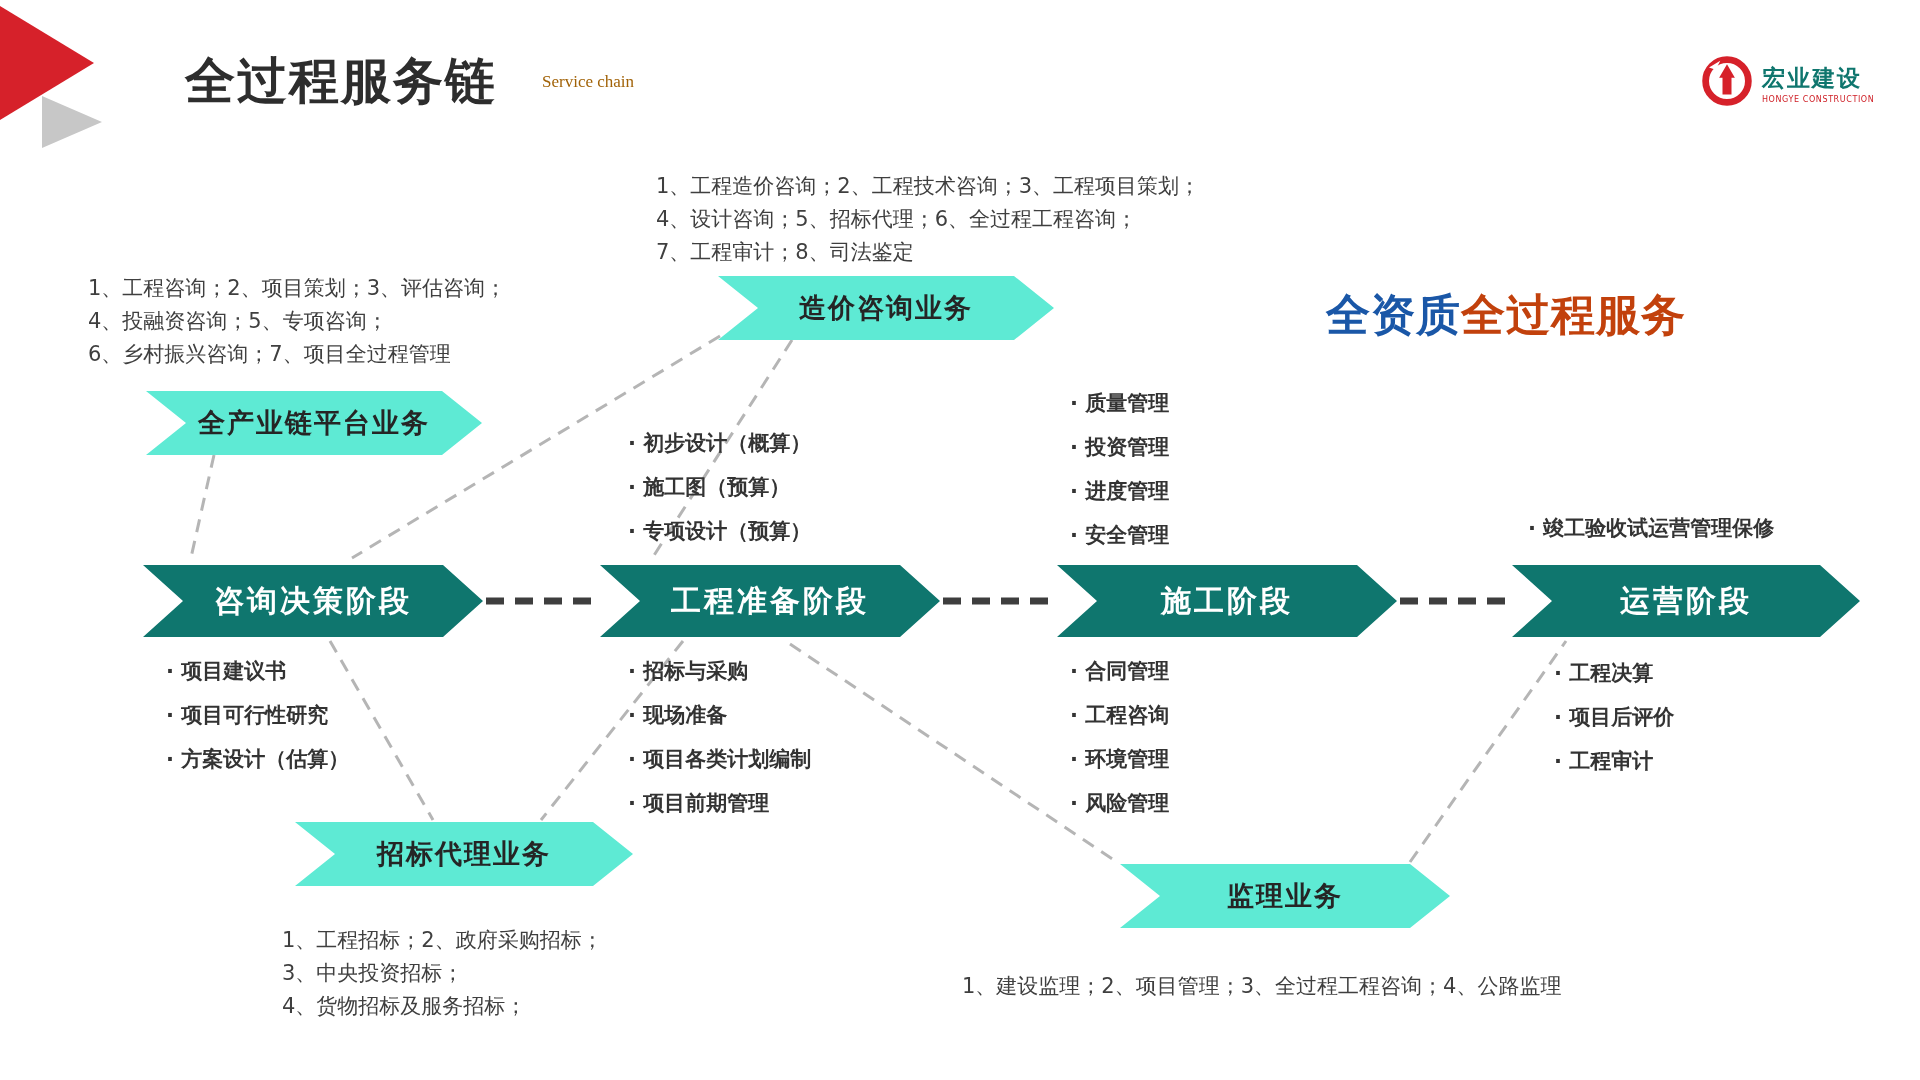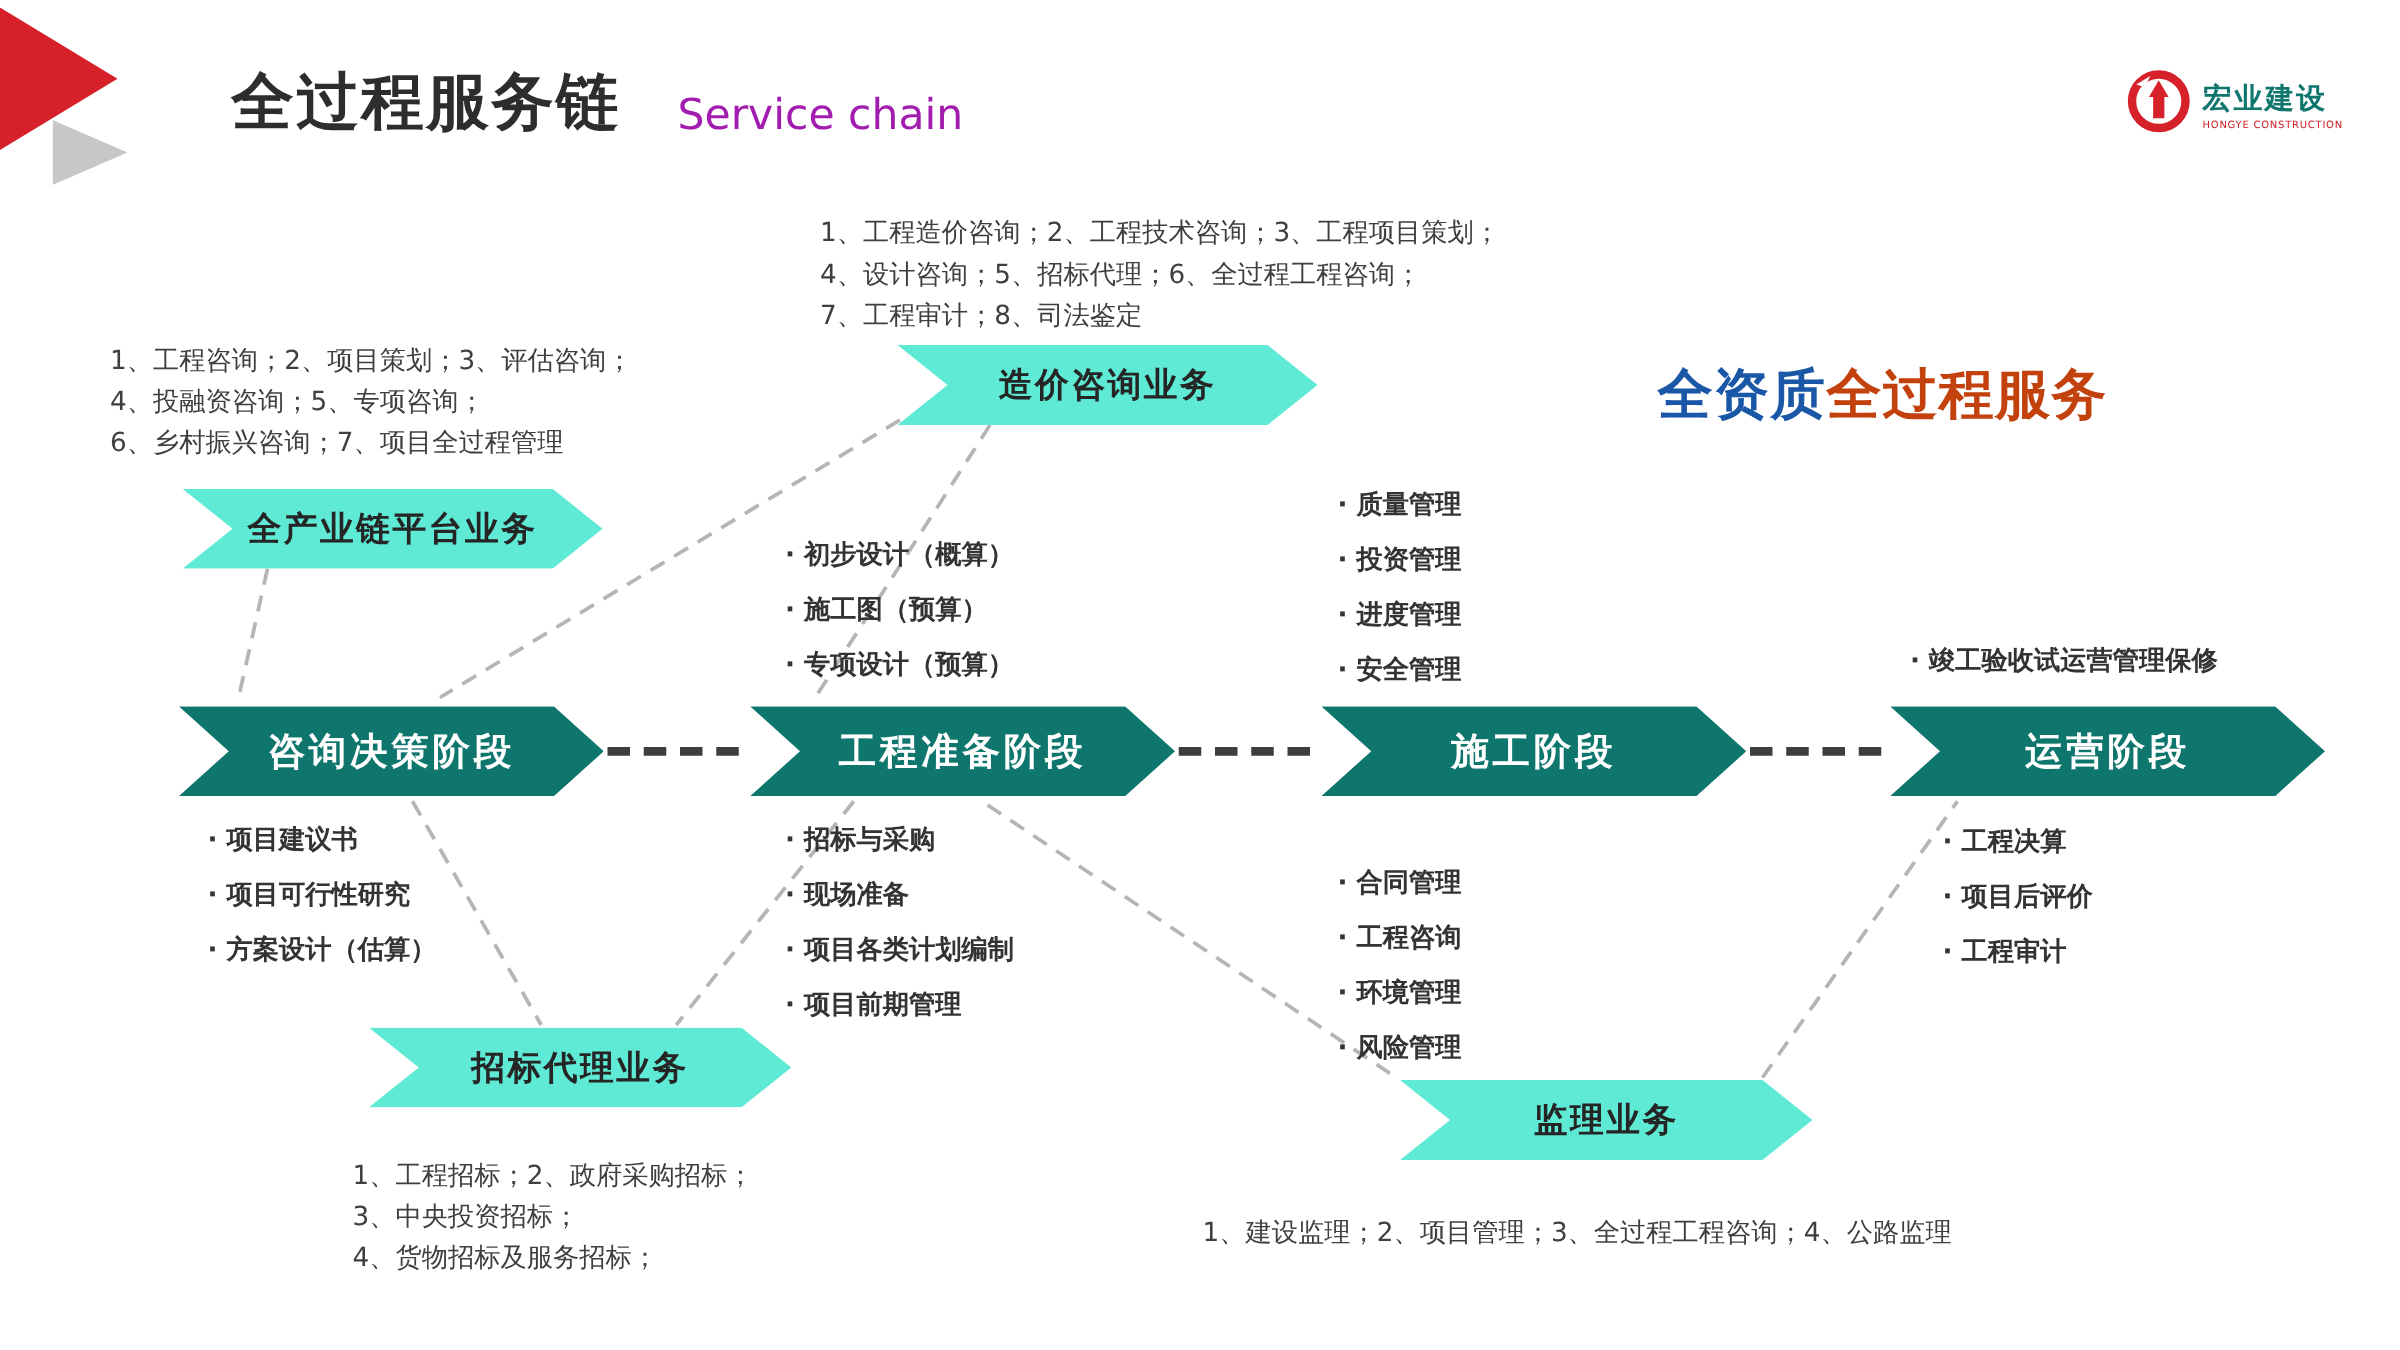--- a/index.html
+++ b/index.html
@@ -7,21 +7,21 @@
     font-family:"DejaVu Sans","Liberation Sans",sans-serif; }
   .canvas { position:relative; width:1920px; height:1080px; background:#fff; }
 
   
   .deco-red { position:absolute; left:0; top:6px; width:94px; height:114px;
     background:#d6212a; clip-path:polygon(0 0,100% 50%,0 100%); z-index:2; }
   .deco-gray { position:absolute; left:42px; top:96px; width:60px; height:52px;
     background:#c7c7c7; clip-path:polygon(0 0,100% 50%,0 100%); z-index:1; }
   .page-title { position:absolute; left:185px; top:48px; font-size:50px; font-weight:900;
     color:#2d2d2d; letter-spacing:2px; }
-  .page-subtitle { position:absolute; left:542px; top:72px; font-size:34px; color:#a21caf; }
+  .page-subtitle { position:absolute; left:542px; top:72px; font-size:17px; color:#a16207;font-family:Liberation Serif, serif; }
 
   .logo { position:absolute; left:1700px; top:54px; display:flex; align-items:center; gap:8px; }
   .logo-text .name { font-size:23px; font-weight:900; color:#0f766e; letter-spacing:2px; }
   .logo-text .sub { font-size:8px; color:#cf2027; letter-spacing:0.6px; margin-top:1px; }
 
   
   .headline { position:absolute; left:1326px; top:286px; font-size:44px; font-weight:900; letter-spacing:1px; }
   .headline .hl-blue { color:#1a57a7; }
   .headline .hl-red { color:#c2410c; }
 
@@ -153,21 +153,21 @@
     <div>项目建议书</div>
     <div>项目可行性研究</div>
     <div>方案设计（估算）</div>
   </div>
   <div class="bullets layer" style="left:628px; top:656px;">
     <div>招标与采购</div>
     <div>现场准备</div>
     <div>项目各类计划编制</div>
     <div>项目前期管理</div>
   </div>
-  <div class="bullets layer" style="left:1070px; top:691px;">
+  <div class="bullets layer" style="left:1070px; top:656px;">
     <div>合同管理</div>
     <div>工程咨询</div>
     <div>环境管理</div>
     <div>风险管理</div>
   </div>
   <div class="bullets layer" style="left:1554px; top:658px;">
     <div>工程决算</div>
     <div>项目后评价</div>
     <div>工程审计</div>
   </div>

